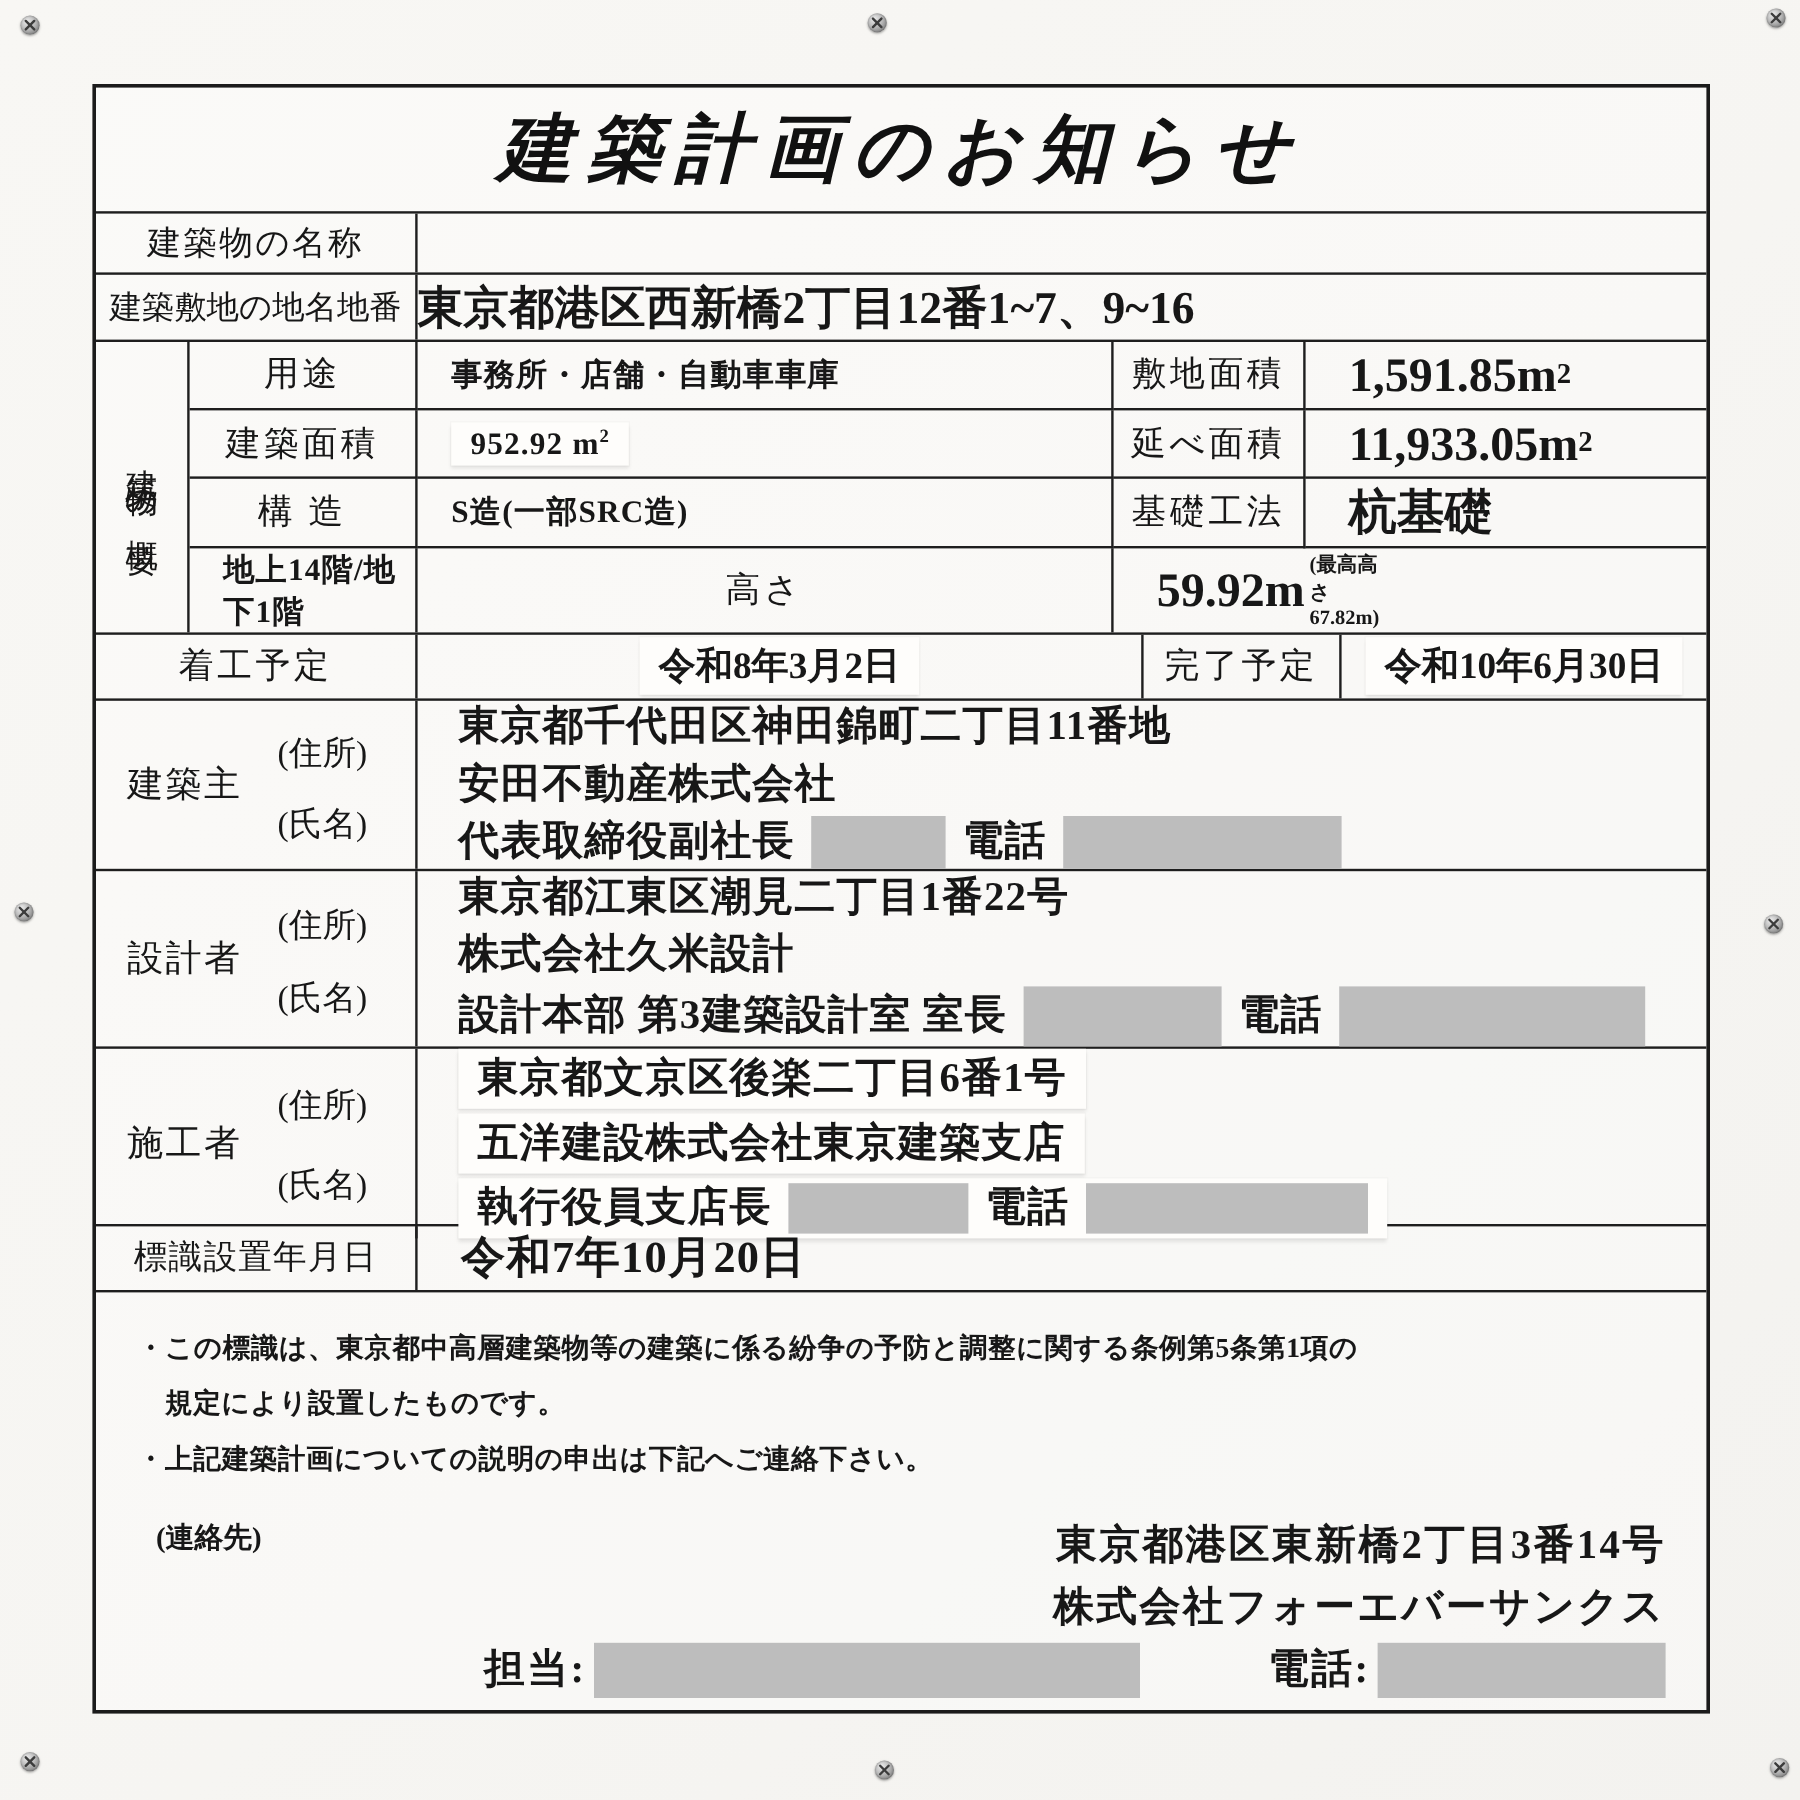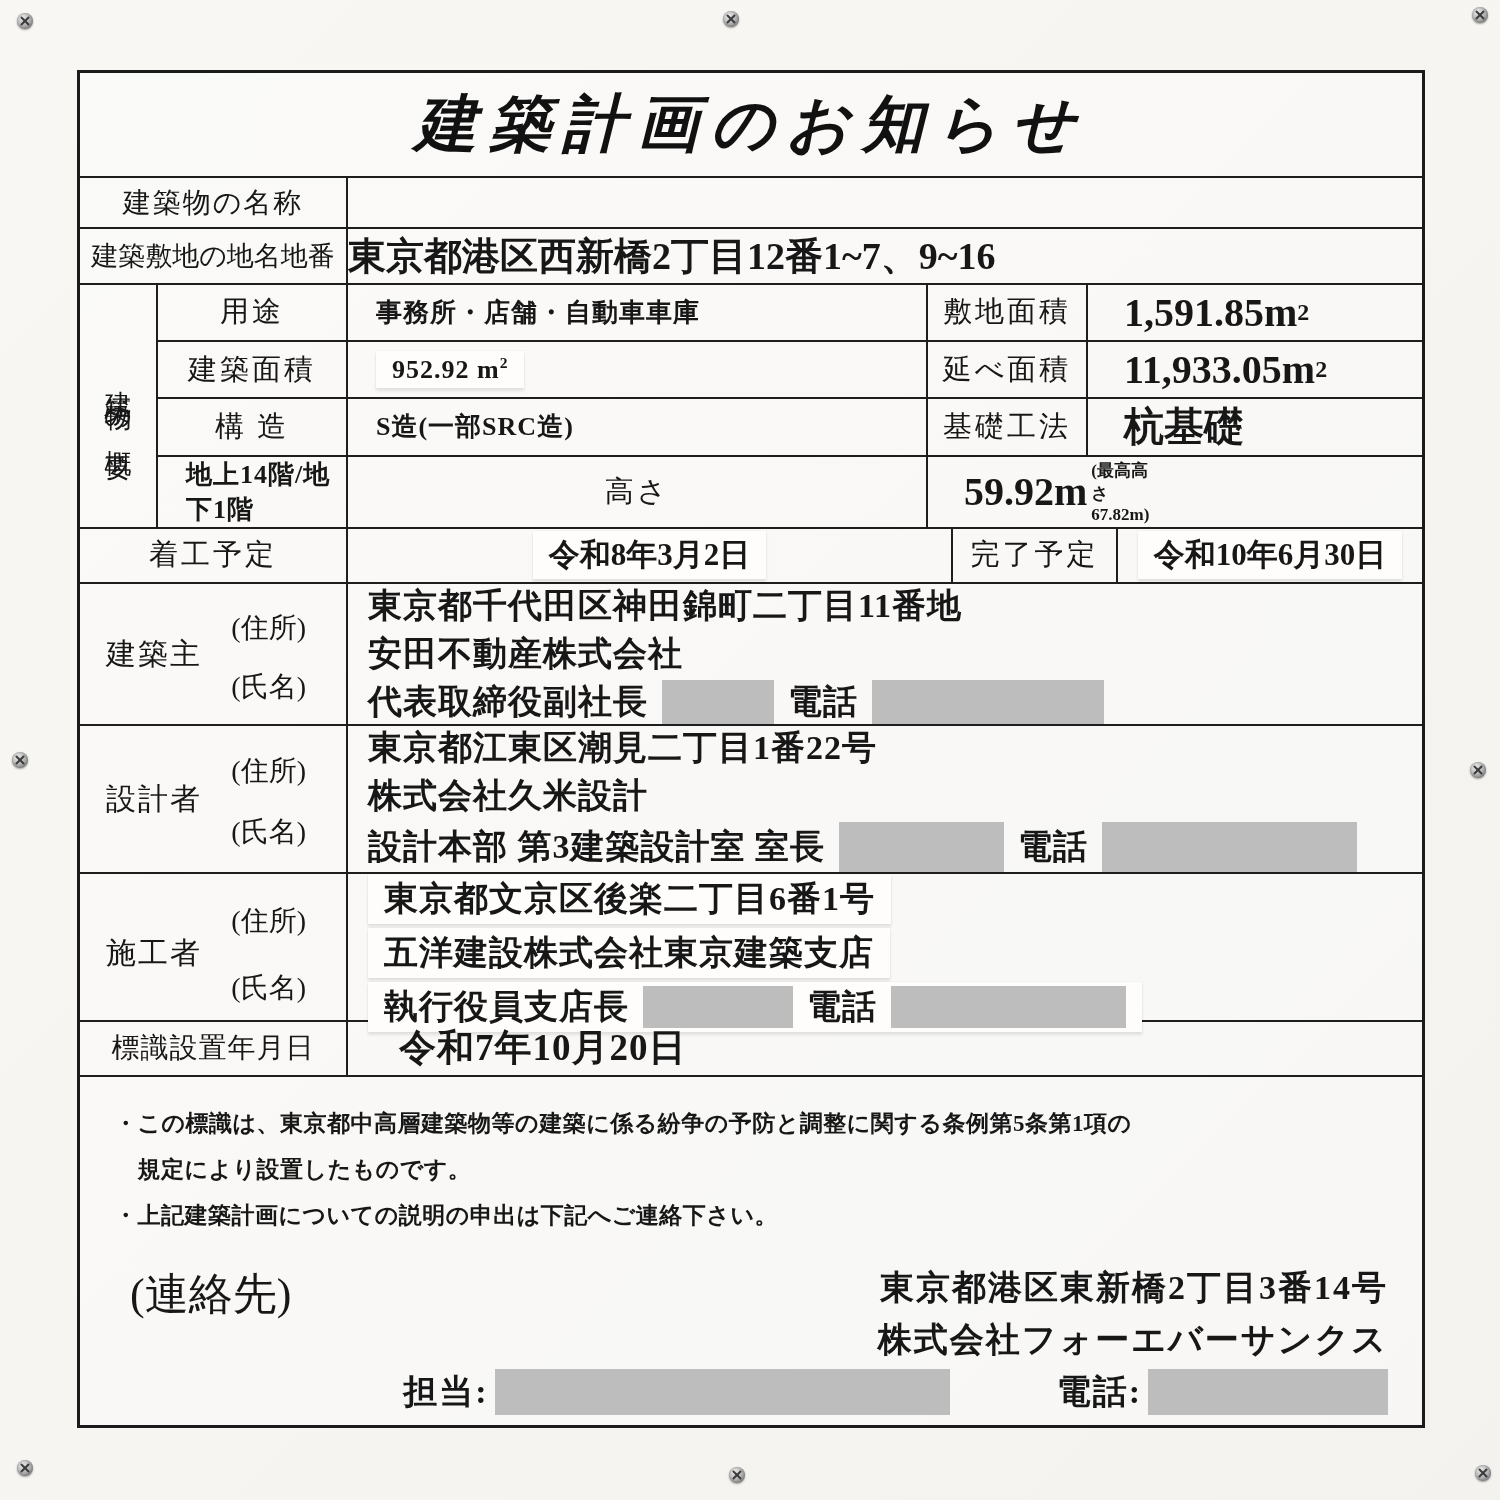--- a/index.html
+++ b/index.html
@@ -88,43 +88,43 @@
   .sched-val { font-size:31px; font-weight:600; }
 
   
   .p-left { position:relative; }
   .p-role { position:absolute; left:26px; top:50%; transform:translateY(-50%);
             font-size:30px; letter-spacing:2px; }
   .p-sub  { position:absolute; right:40px; font-size:28px; }
   .p-sub.addr { top:18%; }
   .p-sub.name { top:60%; }
   .p-body { display:flex; flex-direction:column; justify-content:center;
-            padding-left:20px; gap:4px; align-items:flex-start; }
+            padding-left:34px; gap:4px; align-items:flex-start; }
   .p-line { font-size:34px; font-weight:600; letter-spacing:1px; line-height:44px; }
   .p-last { display:flex; align-items:center; gap:14px; }
 
   
   .redact { display:inline-block; background:#bdbdbd; }
   .rd-owner-1 { width:112px; height:44px; }
   .rd-owner-2 { width:232px; height:44px; }
   .rd-designer-1 { width:165px; height:50px; }
   .rd-designer-2 { width:255px; height:50px; }
   .rd-contractor-1 { width:150px; height:42px; }
   .rd-contractor-2 { width:235px; height:42px; }
   .rd-contact-1 { width:455px; height:46px; vertical-align:middle; }
   .rd-contact-2 { width:240px; height:46px; vertical-align:middle; }
 
   
-  .r-sign .val { font-size:37px; font-weight:600; padding-left:36px; letter-spacing:1px;margin-left:15px; }
+  .r-sign .val { font-size:37px; font-weight:600; padding-left:36px; letter-spacing:1px; }
   .r-sign .lbl { letter-spacing:1px; }
 
   
   .note-line { font-size:23px; font-weight:600; line-height:46px; letter-spacing:.5px; }
   .contact { margin-top:26px; display:grid; grid-template-columns:226px 1fr; }
-  .contact-lbl { font-size:44px; font-weight:400; padding-left:16px; }
+  .contact-lbl { font-size:24px; font-weight:700; padding-left:16px; }
   .contact-body { display:flex; flex-direction:column; gap:6px;align-items:flex-end; }
   .contact-line { font-size:34px; font-weight:600; letter-spacing:2px; line-height:46px; }
   .contact-last { display:flex; align-items:center; gap:6px; }
   .contact-gap { width:95px; }
 </style>
 </head>
 <body>
 
 <div class="board">
 

